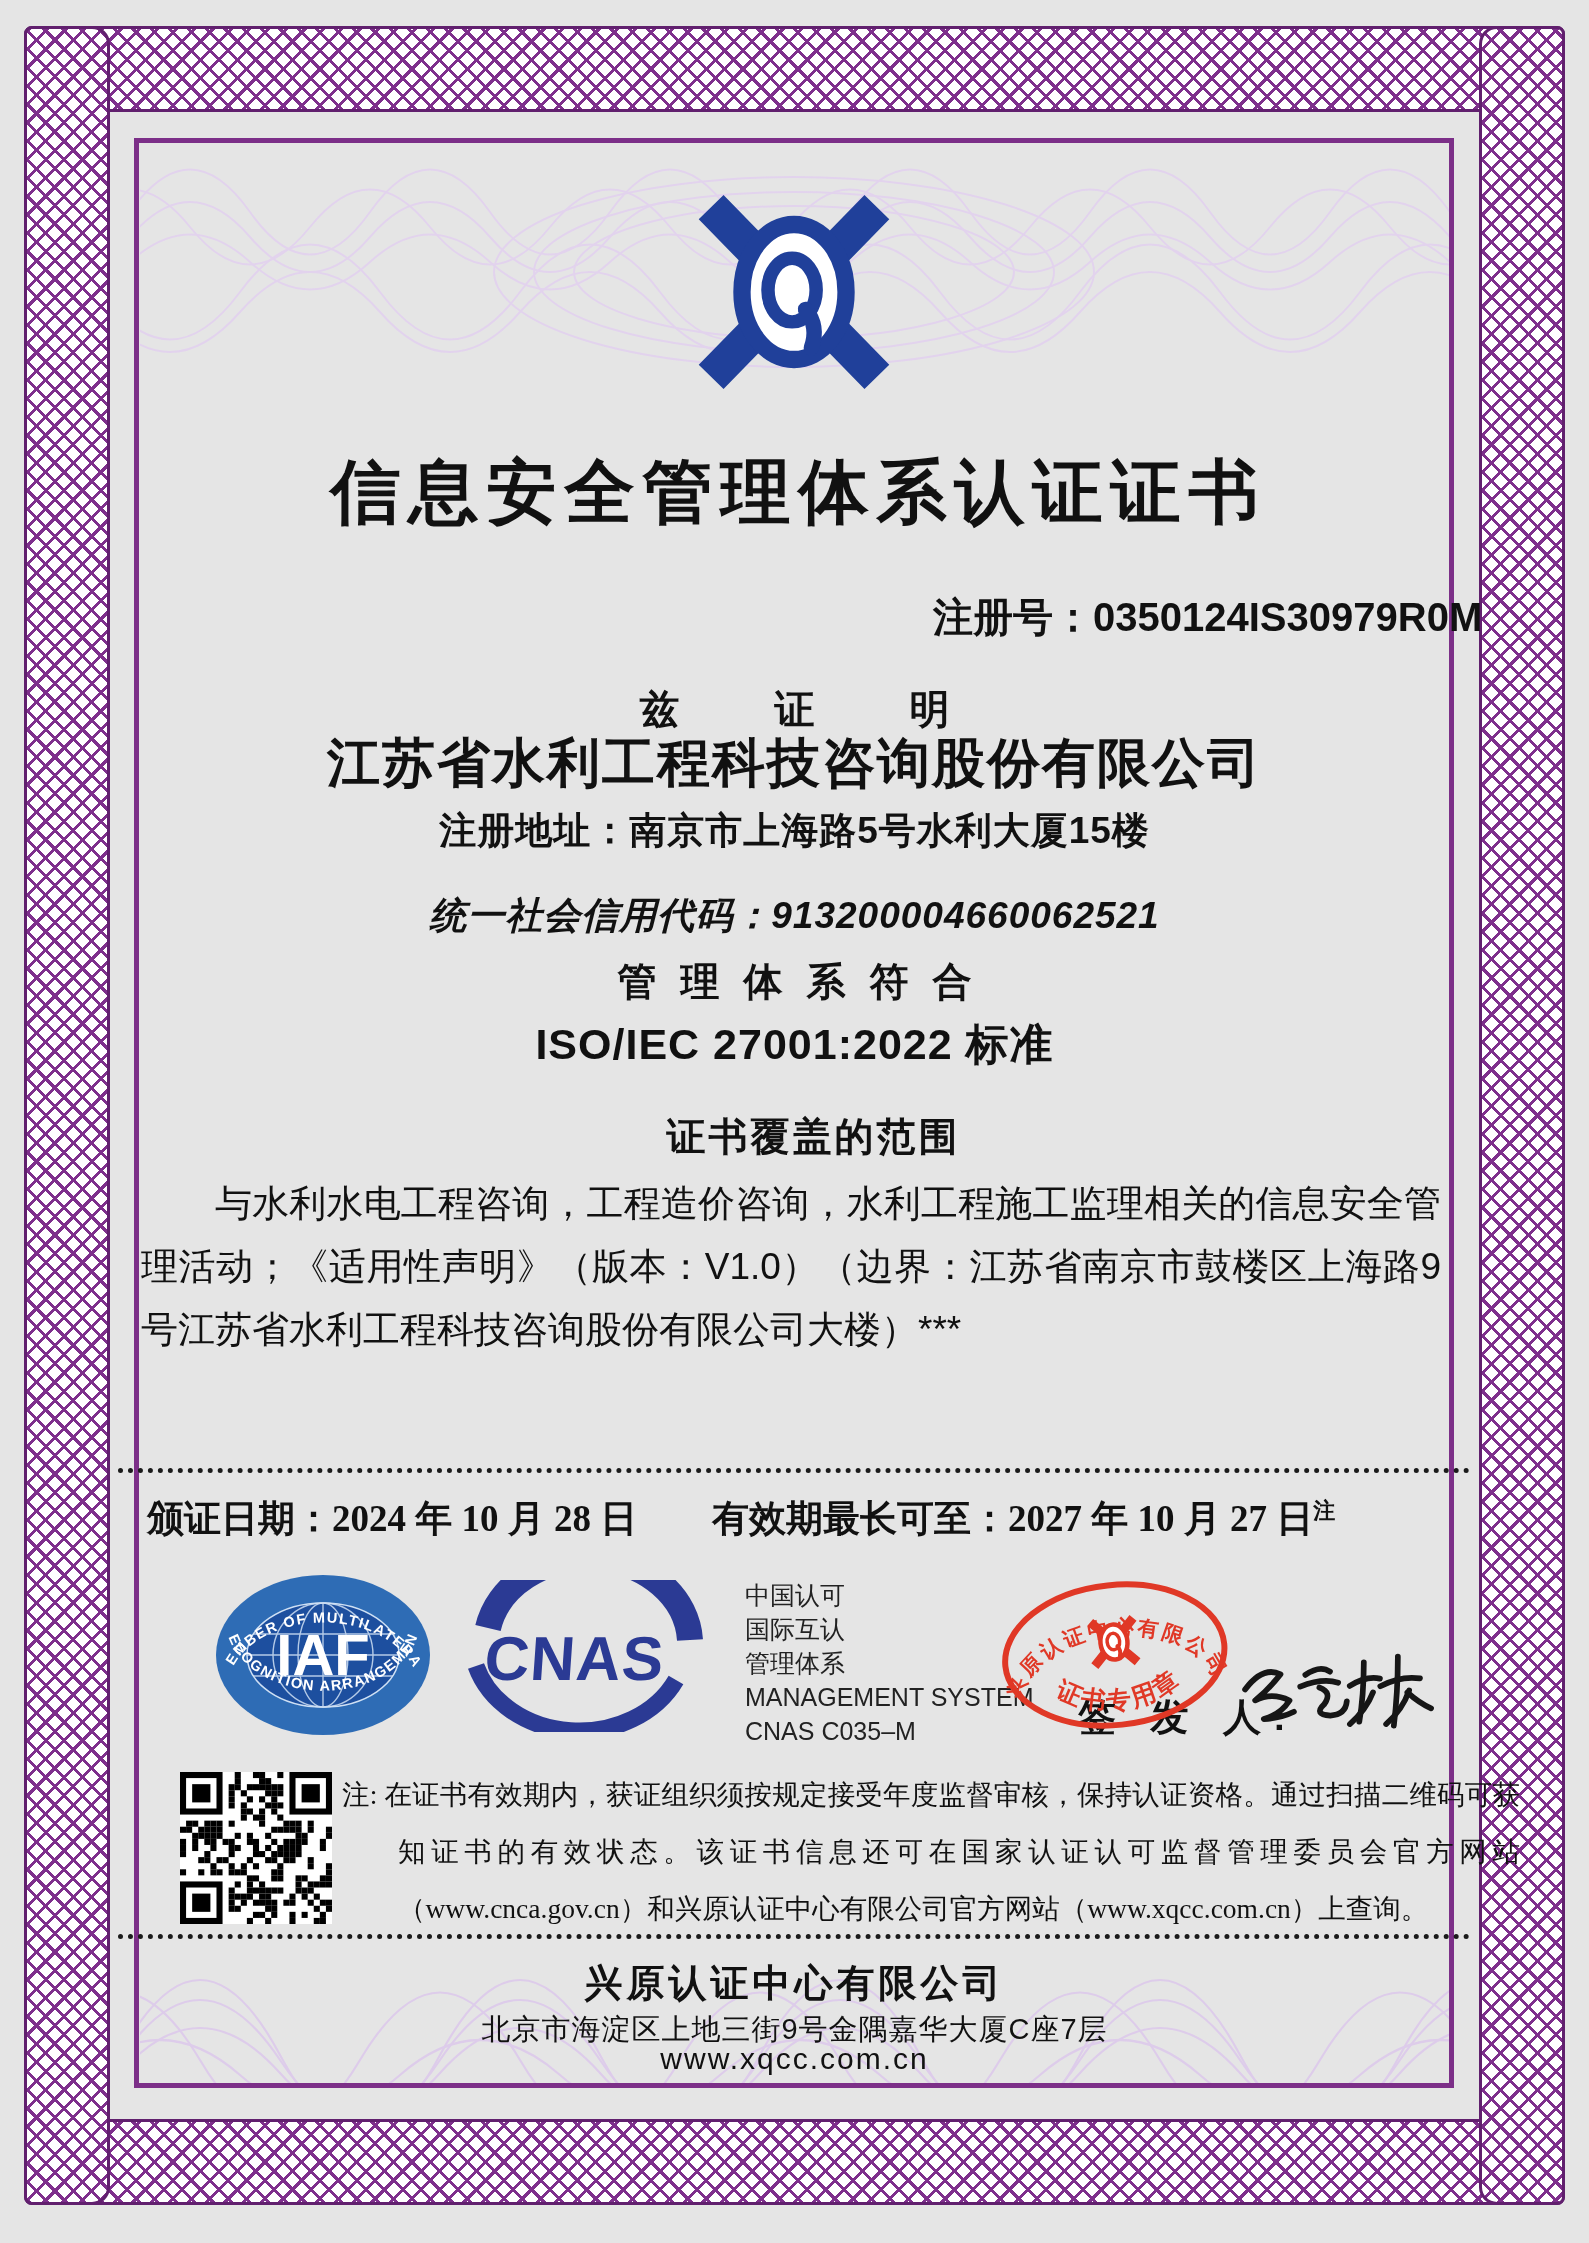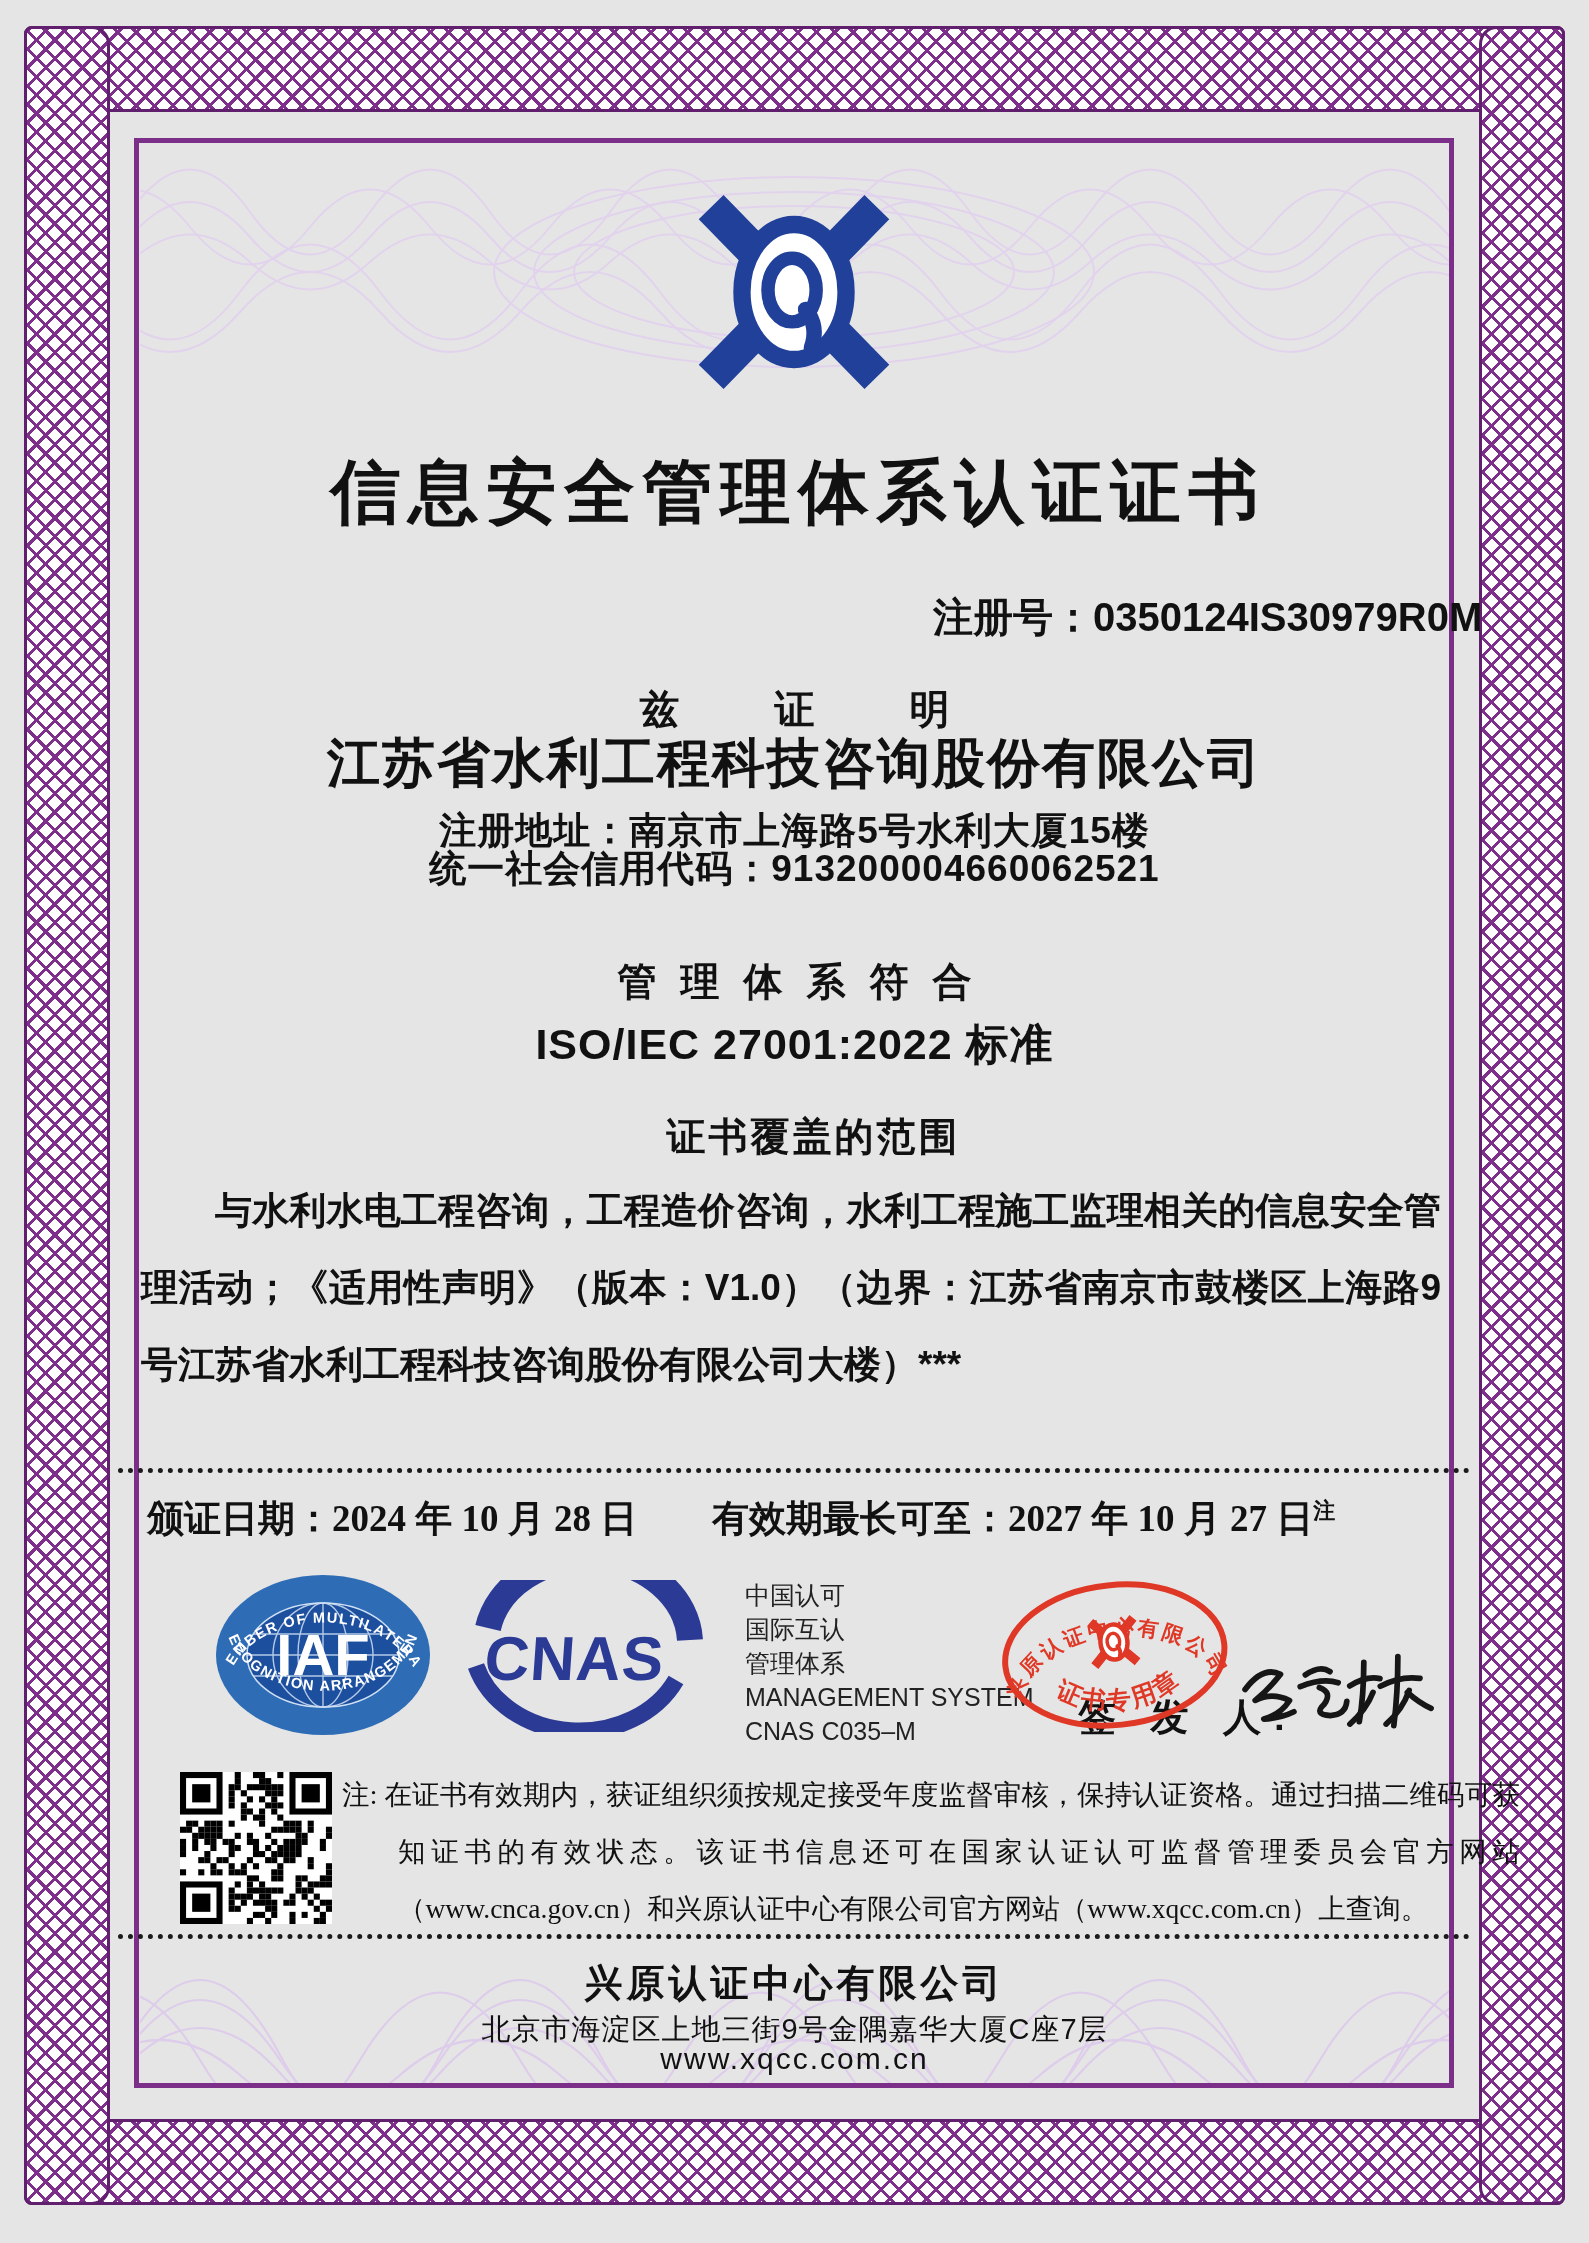--- a/index.html
+++ b/index.html
@@ -27,21 +27,21 @@
   .abs{position:absolute;}
   .center{left:0;width:100%;text-align:center;}
   .title{font-size:70px;font-weight:bold;letter-spacing:8px;text-indent:8px;}
   .reg{font-size:40px;font-weight:bold;white-space:nowrap;}
   .certify{font-size:40px;font-weight:bold;letter-spacing:95px;text-indent:95px;}
   .company{font-size:53px;font-weight:bold;letter-spacing:2px;}
   .line36{font-size:37px;font-weight:bold;letter-spacing:1px;}
   .mgmt{font-size:39px;font-weight:bold;letter-spacing:24px;text-indent:24px;}
   .iso{font-size:43px;font-weight:bold;letter-spacing:1px;}
   .scope-h{font-size:39px;font-weight:bold;letter-spacing:3px;padding-left:19px;}
-  .scope-t{font-size:37px;font-weight:bold;line-height:77px;text-align:justify;text-indent:2em;}
+  .scope-t{font-size:37px;font-weight:normal;line-height:63px;text-align:justify;text-indent:2em;}
   .dotted{border-top:5px dotted #1b1b1b;height:0;}
   .daterow{font-family:"Liberation Serif",serif;font-size:37px;font-weight:bold;white-space:nowrap;text-align:right;}
   .daterow sup{font-size:22px;vertical-align:super;}
   .accr{font-size:25px;line-height:34px;color:#222;}
   .sig-label{font-size:38px;font-weight:bold;letter-spacing:12px;white-space:nowrap;}
   .note{font-family:"Liberation Serif",serif;font-size:27.5px;line-height:57px;
         padding-left:56px;text-indent:-56px;text-align:justify;}
   .f-issuer{font-size:38px;font-weight:bold;letter-spacing:4px;}
   .f-addr{font-size:29px;letter-spacing:1px;}
   .f-web{font-size:30px;letter-spacing:2px;}
@@ -102,21 +102,21 @@
 
   <div class="abs reg" style="left:933px;top:590px;">
     <span>注册号：</span><span>0350124IS30979R0M</span>
   </div>
 
   <div class="abs center certify" style="top:682px;">兹证明</div>
 
   <div class="abs center company" style="top:728px;">江苏省水利工程科技咨询股份有限公司</div>
 
   <div class="abs center line36" style="top:806px;">注册地址：南京市上海路5号水利大厦15楼</div>
-  <div class="abs center line36" style="top:844px;">统一社会信用代码：913200004660062521</div>
+  <div class="abs center line36" style="top:891px;font-style:italic;">统一社会信用代码：913200004660062521</div>
 
   <div class="abs center mgmt" style="top:955px;">管理体系符合</div>
   <div class="abs center iso" style="top:1016px;">ISO/IEC 27001:2022 标准</div>
 
   <div class="abs center scope-h" style="top:1110px;">证书覆盖的范围</div>
   <div class="abs scope-t" style="left:141px;top:1172px;width:1300px;">与水利水电工程咨询，工程造价咨询，水利工程施工监理相关的信息安全管理活动；《适用性声明》（版本：V1.0）（边界：江苏省南京市鼓楼区上海路9号江苏省水利工程科技咨询股份有限公司大楼）***</div>
 
   <div class="abs dotted" style="left:118px;top:1468px;width:1352px;"></div>
 
   <div class="abs daterow" style="left:147px;top:1494px;">颁证日期：2024 年 10 月 28 日</div>

